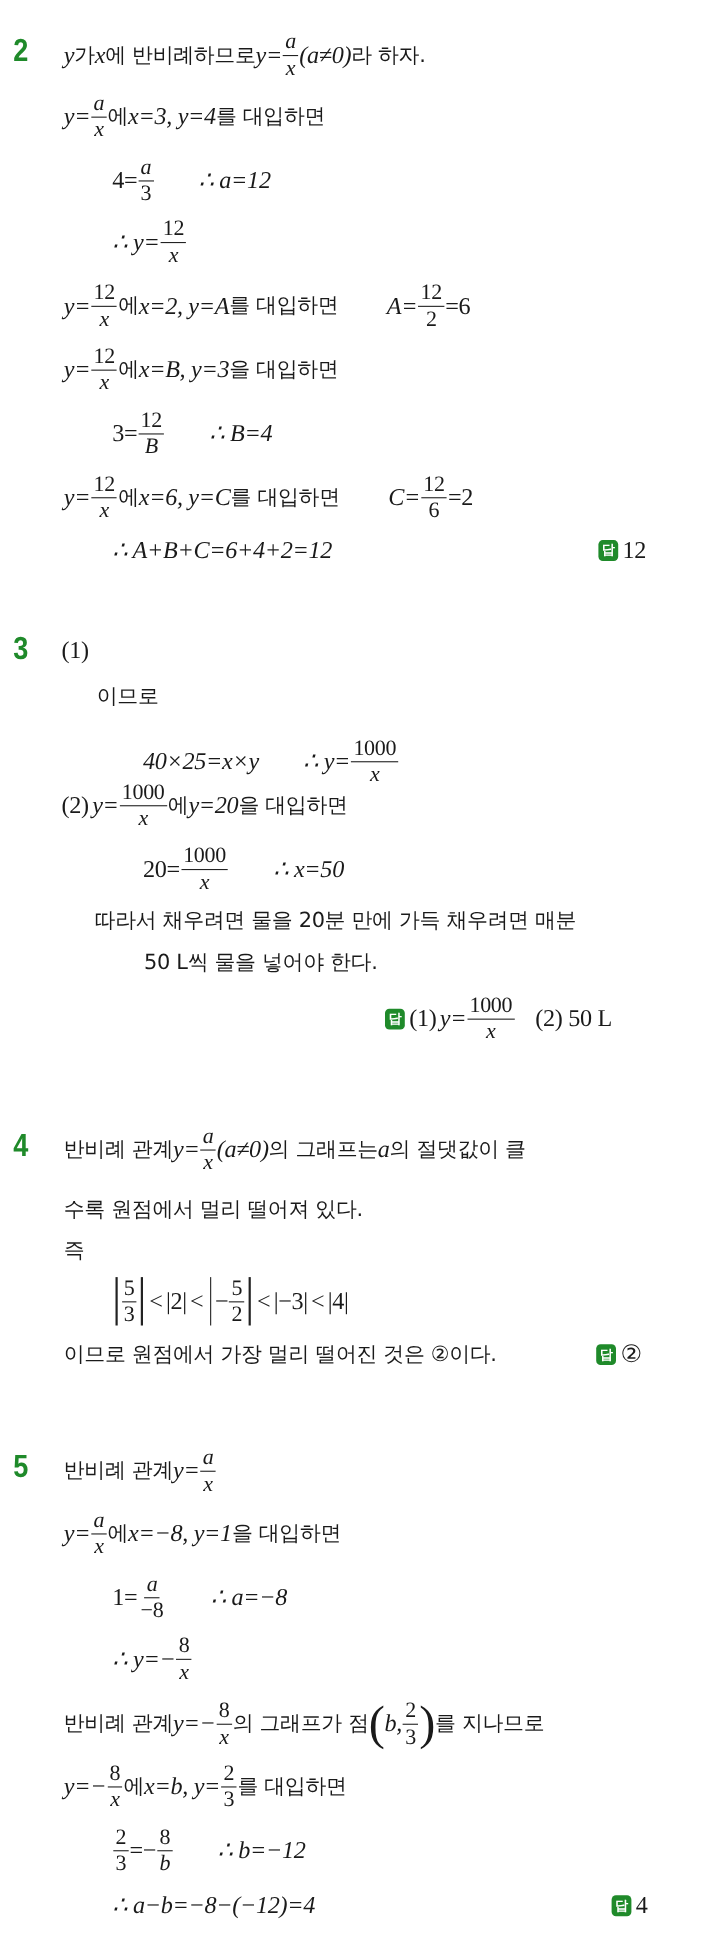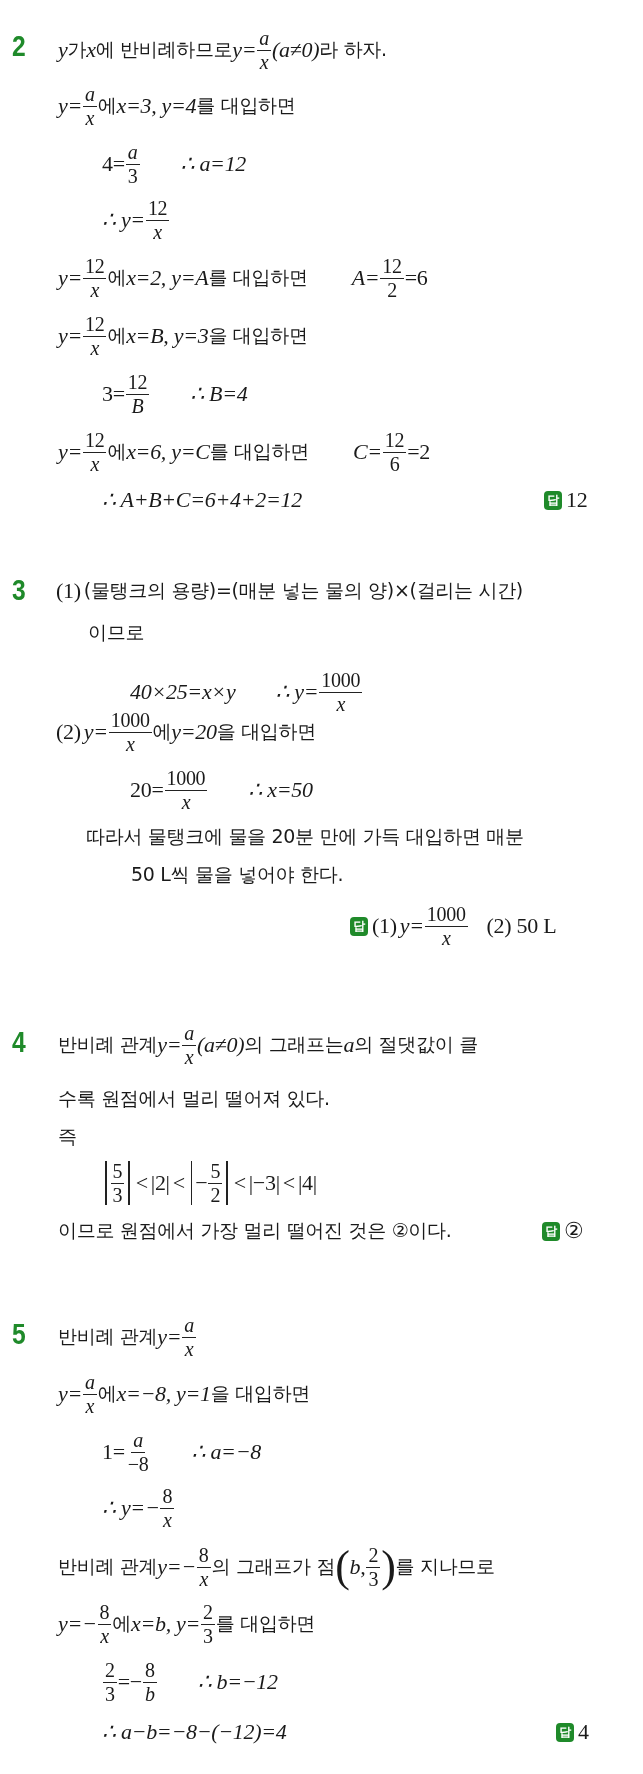--- a/index.html
+++ b/index.html
@@ -153,21 +153,20 @@
     <span class="ans">답</span>
     <span class="m">12</span>
   </div>
 </div>
 
 <div>
   <div class="pnum" style="top:574px;">3</div>
 
   <div class="line" style="left:56px; top:574px; height:34px;">
     <span class="m">(1)</span>
-      <span class="ko" style="margin-left:3px;">(물탱크의 용량)=(매분 넣는 물의 양)×(걸리는 시간)</span>
   </div>
   <div class="line" style="left:88px; top:612px; height:34px;align-items:flex-end;">
     <span class="ko">이므로</span>
   </div>
 
   <div class="line" style="left:130px; top:668px; height:48px;">
     <span class="mi">40×25=x×y</span>
     <span class="gap" style="width:40px;"></span>
     <span class="mi">∴ y=</span>
     <span class="frac">
@@ -192,21 +191,21 @@
     <span class="m">20=</span>
     <span class="frac">
         <span class="num">1000</span>
         <span class="den it">x</span>
       </span>
     <span class="gap" style="width:40px;"></span>
     <span class="mi">∴ x=50</span>
   </div>
 
   <div class="line" style="left:86px; top:820px; height:34px;">
-    <span class="ko">따라서 물탱크에 물을 20분 만에 가득 대입하면 매분</span>
+    <span class="ko">따라서 채우려면 물을 20분 만에 가득 채우려면 매분</span>
   </div>
   <div class="line" style="left:86px; top:858px; height:34px;margin-left:45px;">
     <span class="ko">50 L씩 물을 넣어야 한다.</span>
   </div>
 
   <div class="line" style="left:350px; top:902px; height:48px;">
     <span class="ans">답</span>
     <span class="m">(1)</span>
     <span class="mi" style="margin-left:3px;">y=</span>
     <span class="frac">

